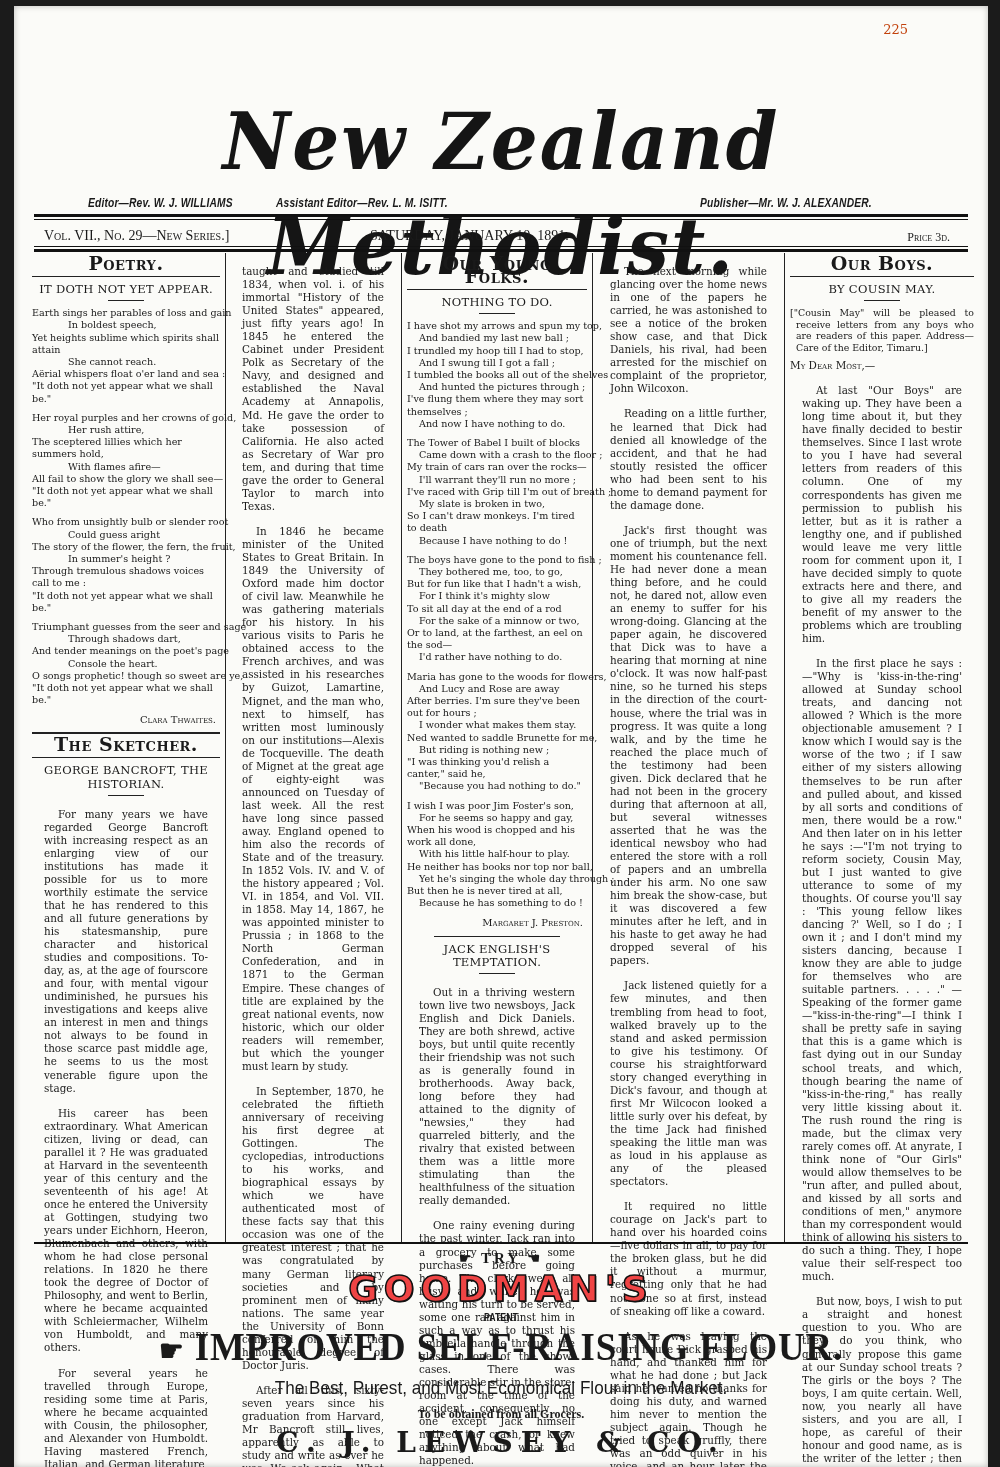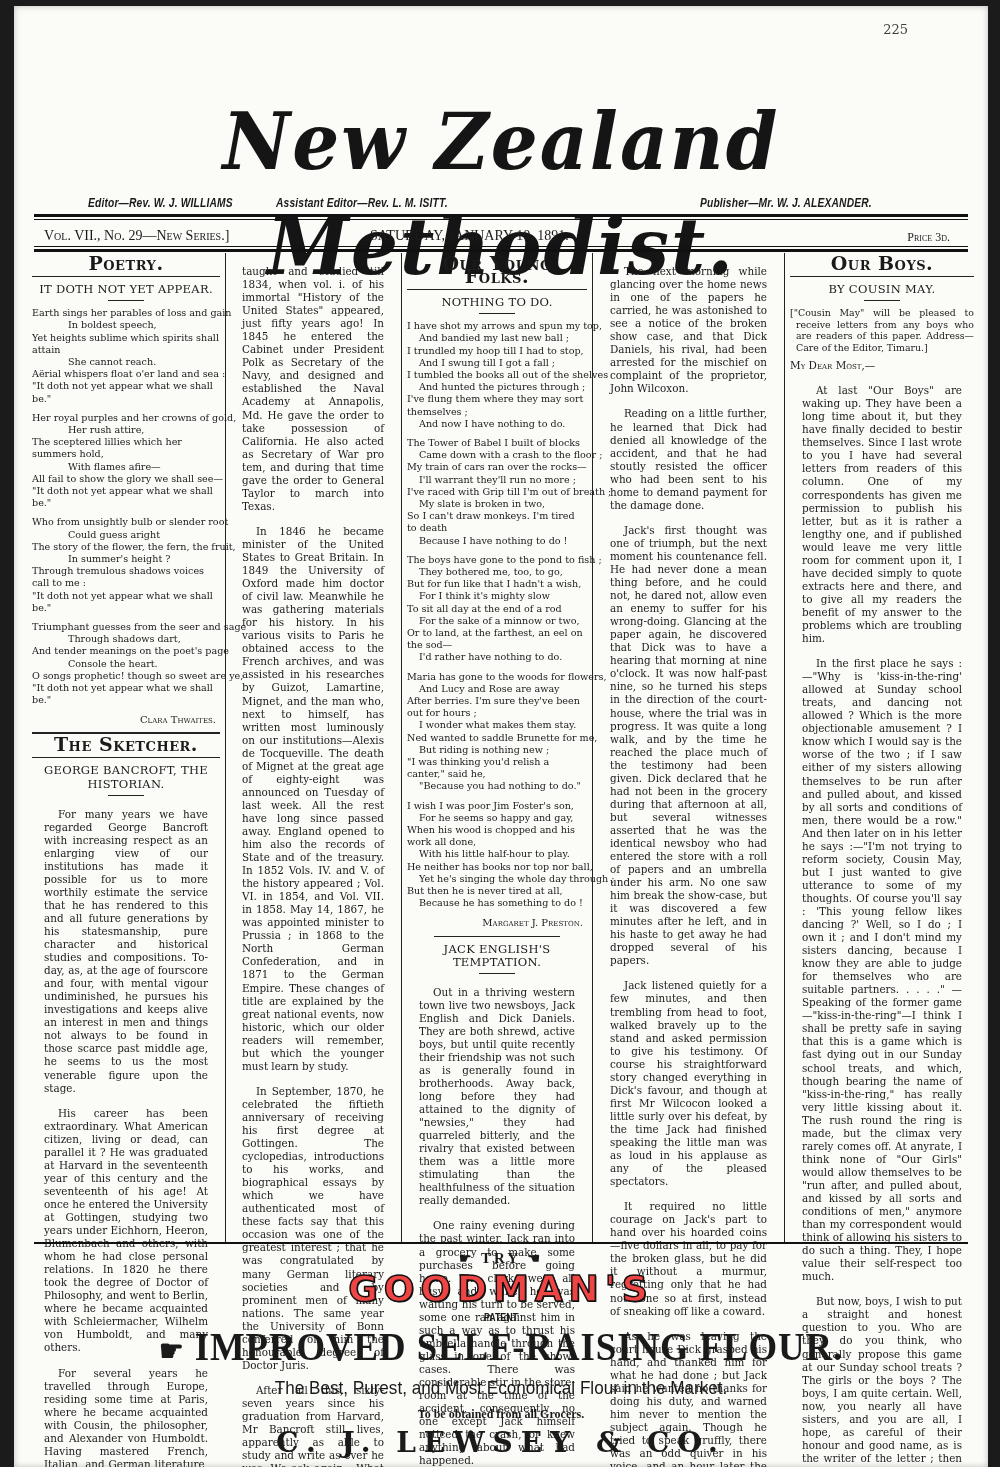--- a/index.html
+++ b/index.html
@@ -7,21 +7,21 @@
     width: 1000px; height: 1467px; overflow: hidden;
     background: #1b1b1b;
     font-family: "DejaVu Serif", "Liberation Serif", serif;
     color: #1a1a1a;
   }
   .page {
     position: absolute; left: 14px; top: 6px; width: 974px; height: 1461px;
     background: #fbfbf8;
     box-shadow: inset 0 0 6px rgba(0,0,0,0.25);
   }
-  .ghost-num { position: absolute; right: 80px; top: 16px; font-size: 13px; color: #404040; }
+  .ghost-num { position: absolute; right: 80px; top: 16px; font-size: 13px; color: #c2410c; }
   .the { position: absolute; left: 0; right: 0; top: 72px; text-align: center;
     font-family: "Liberation Serif", serif; font-weight: bold; font-size: 21px; letter-spacing: 6px; }
   .masthead {
     position: absolute; left: 18px; right: 18px; top: 86px; height: 100px;
     text-align: center; font-family: "DejaVu Serif", serif; font-weight: bold;
     font-style: italic; font-size: 74px; letter-spacing: 2px; color: #151515;
     line-height: 100px; transform: scaleY(1.05);
   }
   .staff { position: absolute; top: 190px; font-family: "Liberation Sans", sans-serif;
     font-style: italic; font-size: 12.5px; font-weight: bold; letter-spacing: 0.2px; transform: scaleX(0.82); transform-origin: left; }

